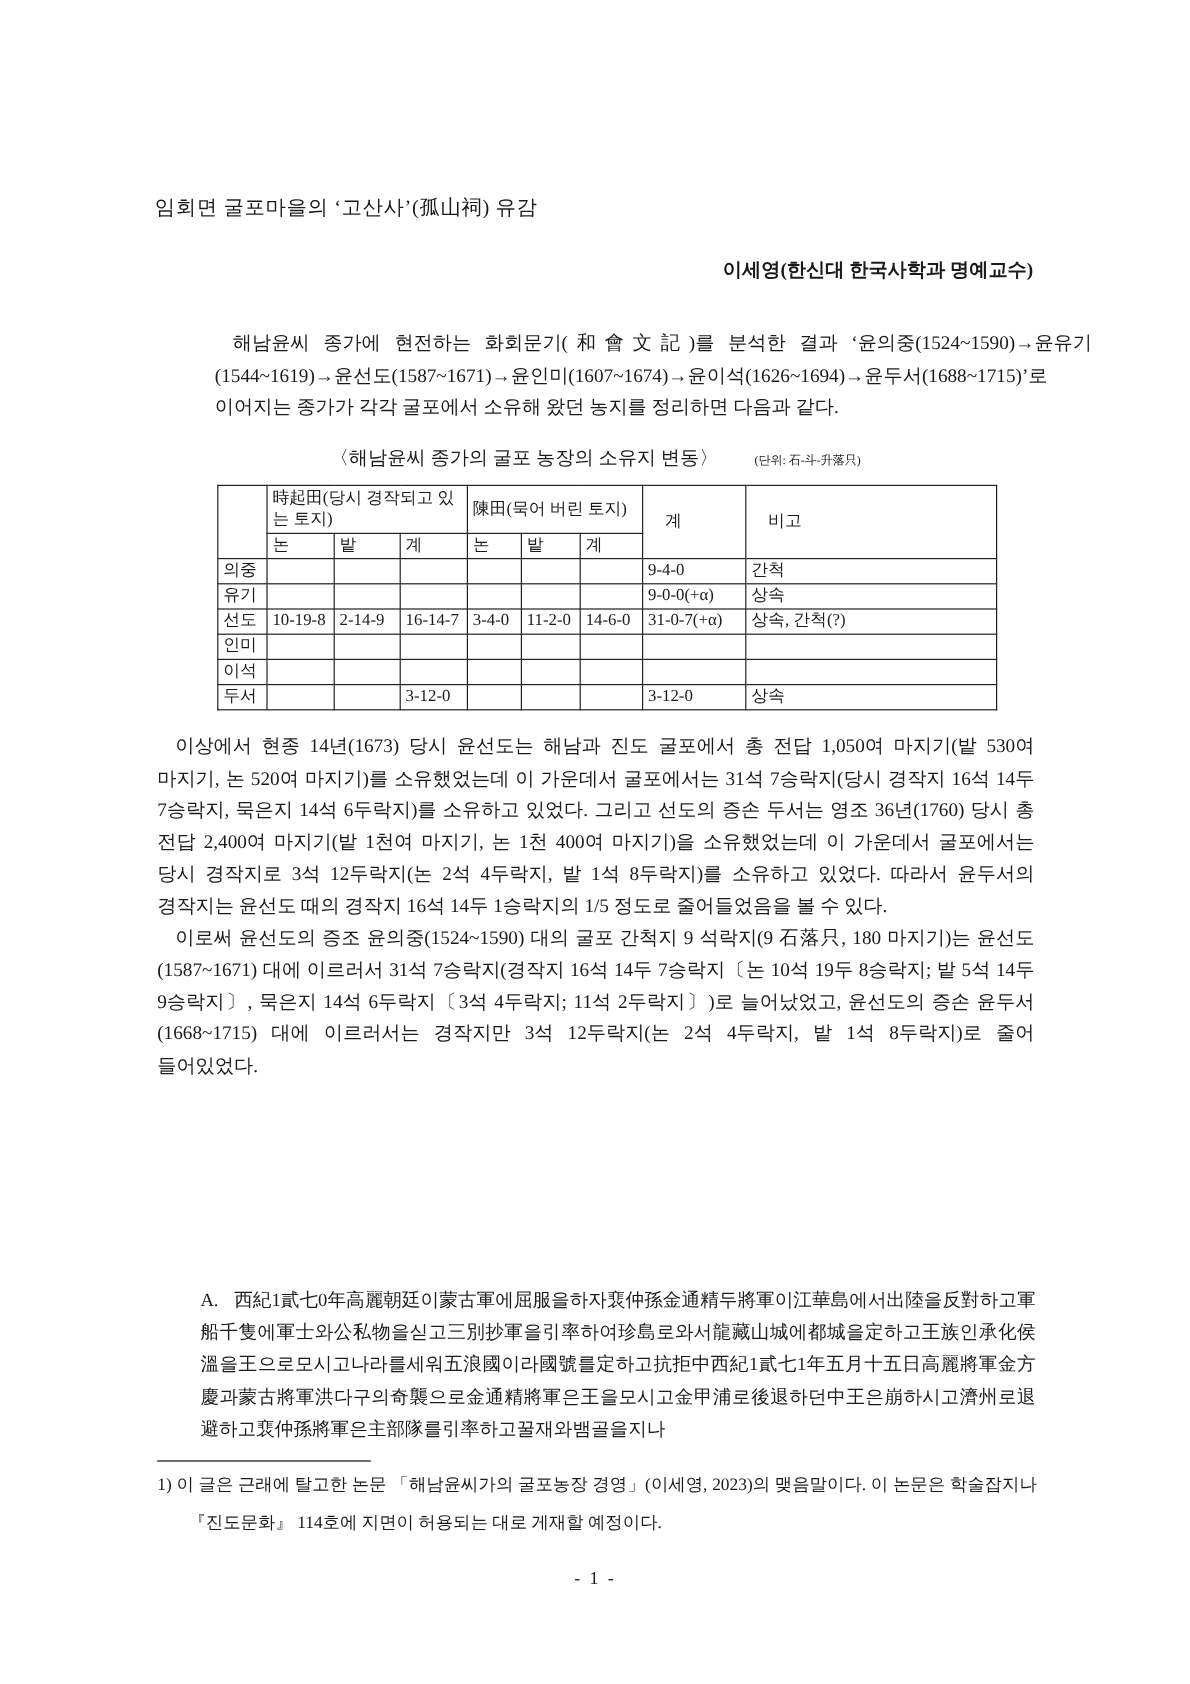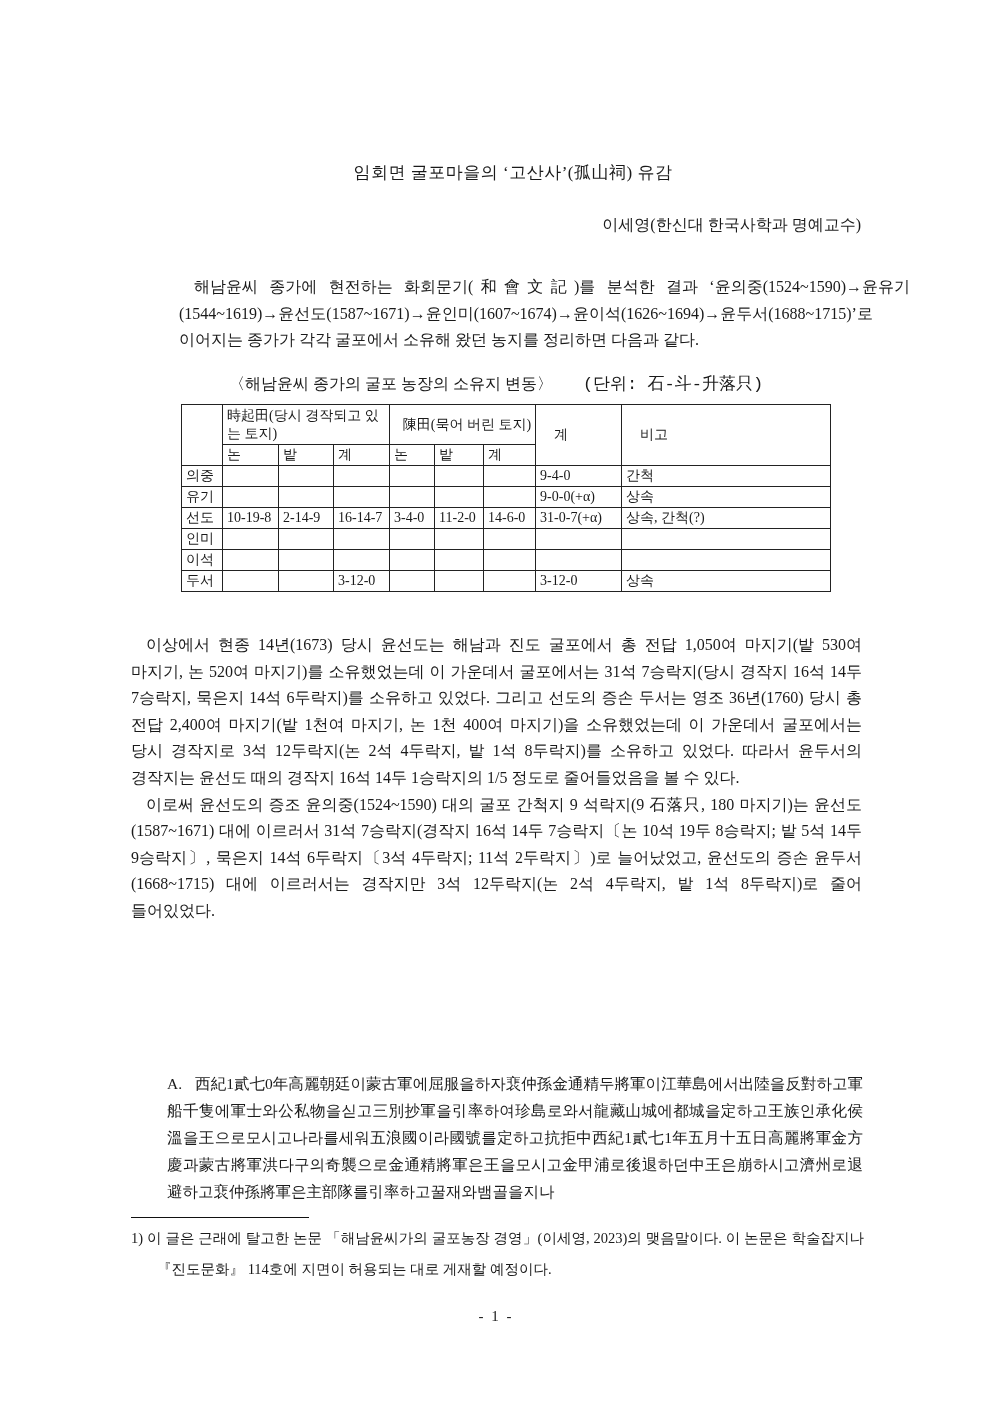--- a/index.html
+++ b/index.html
@@ -8,50 +8,49 @@
     position: relative;
     width: 992px;
     height: 1403px;
     background: #ffffff;
     color: #1a1a1a;
     font-family: "Liberation Serif", "DejaVu Serif", serif;
     overflow: hidden;
   }
   .doc-title {
     position: absolute;
-    top: 161px; left: 148px; width: 730px;
-    text-align: center;
+    top: 161px; left: 129px; width: 730px;
     font-size: 17px;
     letter-spacing: 0.5px;
     white-space: pre;
   }
   .author-line {
     position: absolute;
     top: 215px; left: 131px; width: 730px;
     text-align: right;
     font-size: 16px;
+    font-weight: bold;
   }
   .para {
     text-align: justify;
     font-size: 16px;
     line-height: 26.6px;
     text-indent: 15px;
     word-break: keep-all;
   }
   #p1 { position: absolute; top: 274px; left: 131px; width: 731px; margin-left: 48px; }
   .table-caption {
     position: absolute;
     top: 372px; left: 131px; width: 730px;
     text-align: center;
     font-size: 16px;
   }
   .table-caption .unit {
-    font-size: 17px;
+    font-size: 10px;
     margin-left: 30px;
-    font-family: Liberation Mono, monospace;
   }
   table.ownership {
     position: absolute;
     top: 404px; left: 181px;
     border-collapse: collapse;
     table-layout: fixed;
     width: 649px;
     font-size: 14px;
     line-height: 18px;
     border-radius: 20px;
@@ -59,28 +58,28 @@
   table.ownership td, table.ownership th {
     border: 1px solid #222;
     font-weight: normal;
     text-align: left;
     vertical-align: middle;
     padding: 1px 4px;
     overflow: hidden;
     white-space: nowrap;
   }
   table.ownership th.grp-left { white-space: normal; vertical-align: middle; }
-  table.ownership th.grp-center { text-align: right; white-space: normal; margin-top: 45px; }
+  table.ownership th.grp-center { text-align: left; white-space: normal; margin-top: 45px; }
   table.ownership th.merged { padding-left: 18px; }
   table.ownership tr.hdr1 td, table.ownership tr.hdr1 th { height: 40px; }
   table.ownership tr.hdr2 td, table.ownership tr.hdr2 th { height: 21px; }
   table.ownership tr.data td { height: 21px; }
   .body-block {
     position: absolute;
-    top: 632px; left: 131px; width: 731px; font-family: Liberation Serif, serif;
+    top: 610px; left: 131px; width: 731px; font-family: Liberation Serif, serif;
   }
   .quote-block {
     position: absolute;
     top: 1070px; left: 167px; width: 696px;
     font-size: 15.5px;
     line-height: 27px;
     text-align: justify;
     word-break: break-all;
   }
   .quote-block .quote-label { margin-right: 13px; }

